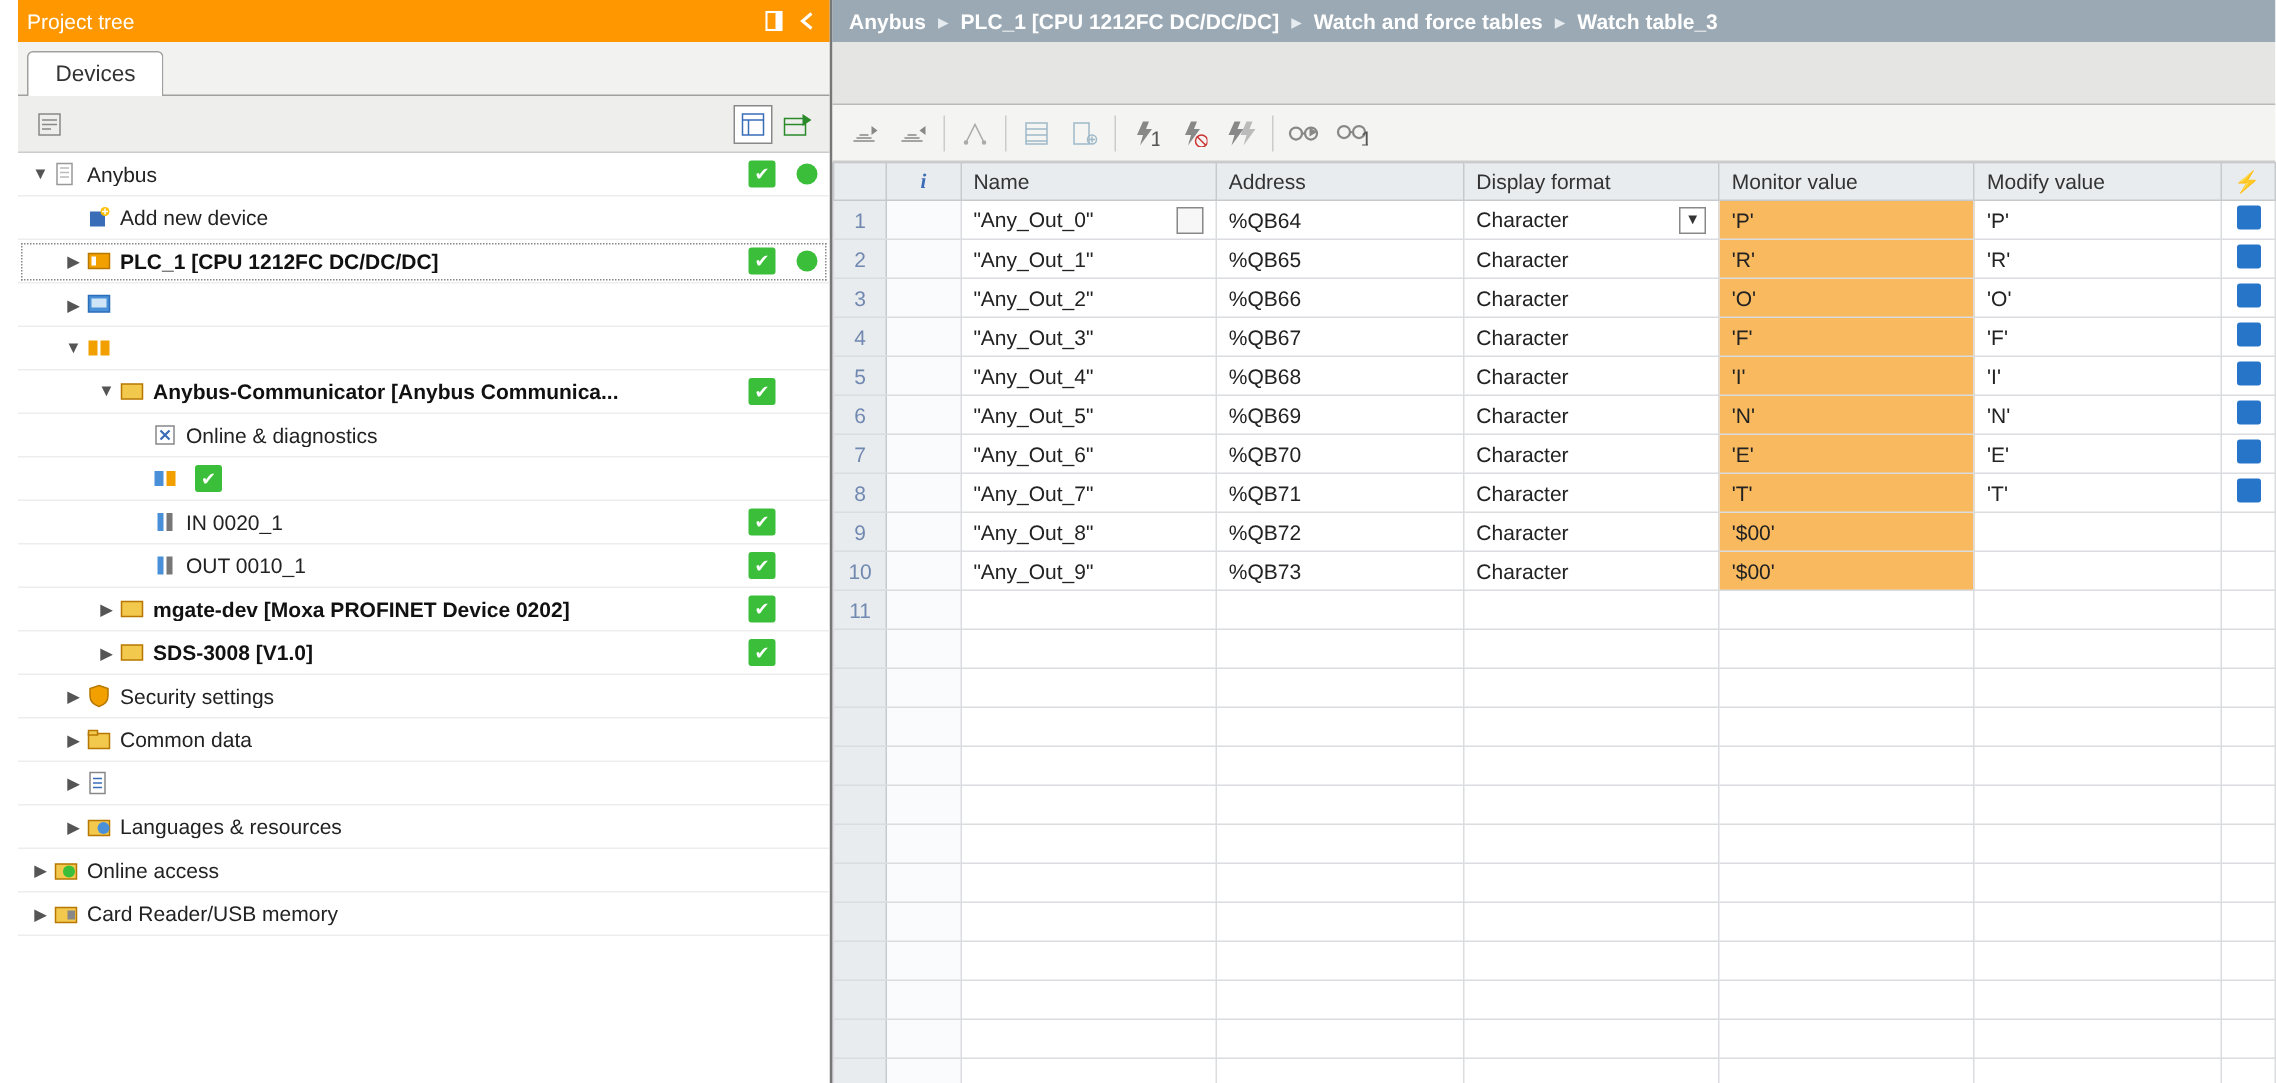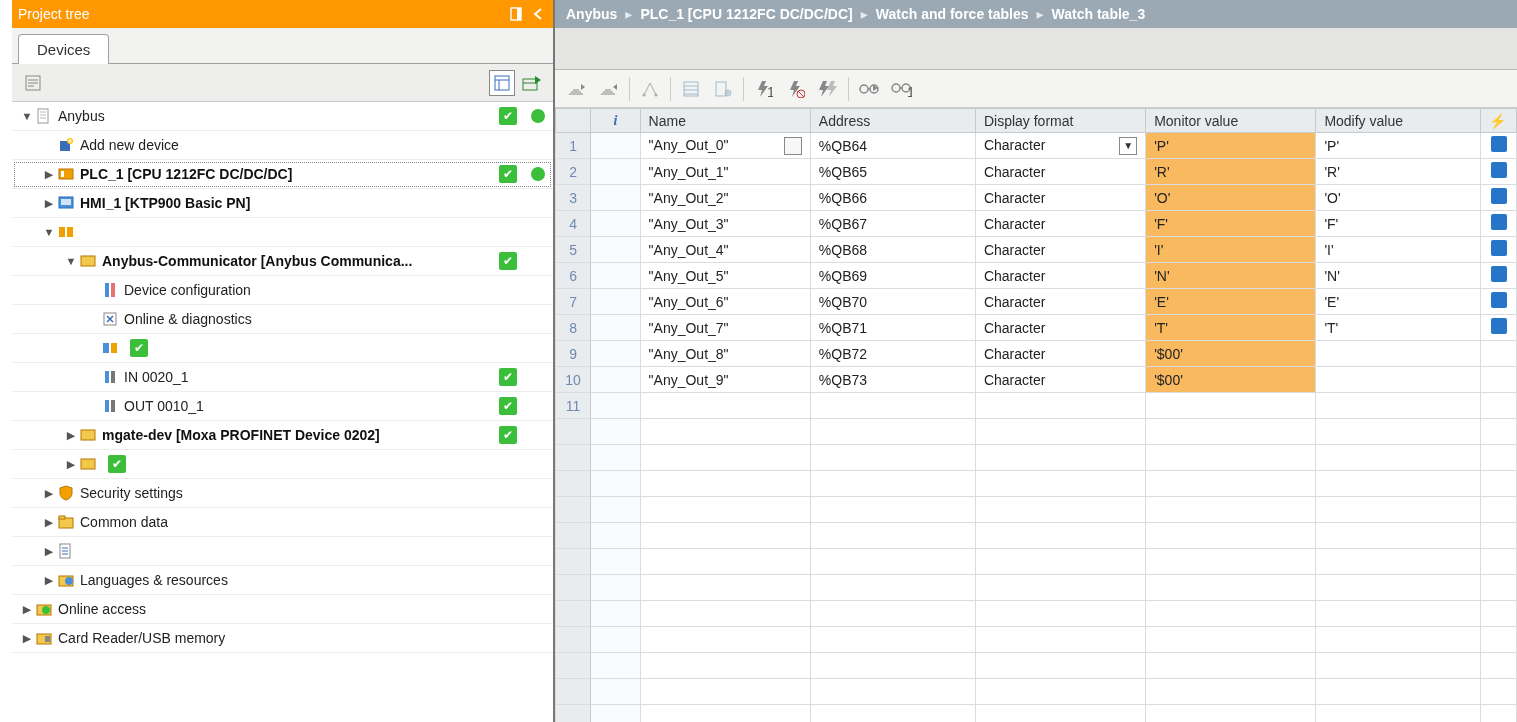--- a/index.html
+++ b/index.html
@@ -149,21 +149,20 @@
         </div>
         <div class="tree-row bold">
           <span class="indent" style="width:30px"></span>
           <span class="expander">▶</span>
           <span class="icon">
             <svg width="16" height="16">
               <rect x="1" y="2" width="14" height="11" fill="#4a90d9" stroke="#2a6db8"></rect>
               <rect x="3" y="4" width="10" height="6" fill="#cfe5f7"></rect>
             </svg>
           </span>
-          <span class="label">HMI_1 [KTP900 Basic PN]</span>
           <span class="status-col"></span>
           <span class="status-col"></span>
         </div>
         <div class="tree-row bold">
           <span class="indent" style="width:30px"></span>
           <span class="expander">▼</span>
           <span class="icon">
             <svg width="16" height="16">
               <rect x="1" y="3" width="6" height="10" fill="#f2a000"></rect>
               <rect x="9" y="3" width="6" height="10" fill="#f2a000"></rect>
@@ -184,79 +183,66 @@
           <span class="status-col">
             <span class="check"></span>
           </span>
           <span class="status-col"></span>
         </div>
         <div class="tree-row">
           <span class="indent" style="width:74px"></span>
           <span class="expander"></span>
           <span class="icon">
             <svg width="16" height="16">
-              <rect x="3" y="1" width="4" height="14" fill="#4a90d9"></rect>
-              <rect x="9" y="1" width="4" height="14" fill="#e57373"></rect>
-            </svg>
-          </span>
-          <span class="label">Device configuration</span>
+              <rect x="2" y="2" width="12" height="12" fill="#fff" stroke="#888"></rect>
+              <path d="M5 5l6 6M11 5l-6 6" stroke="#3a6db8" stroke-width="1.5"></path>
+            </svg>
+          </span>
+          <span class="label">Online &amp; diagnostics</span>
           <span class="status-col"></span>
           <span class="status-col"></span>
         </div>
         <div class="tree-row">
           <span class="indent" style="width:74px"></span>
           <span class="expander"></span>
           <span class="icon">
             <svg width="16" height="16">
-              <rect x="2" y="2" width="12" height="12" fill="#fff" stroke="#888"></rect>
-              <path d="M5 5l6 6M11 5l-6 6" stroke="#3a6db8" stroke-width="1.5"></path>
-            </svg>
-          </span>
-          <span class="label">Online &amp; diagnostics</span>
-          <span class="status-col"></span>
+              <rect x="1" y="3" width="6" height="10" fill="#4a90d9"></rect>
+              <rect x="9" y="3" width="6" height="10" fill="#f2a000"></rect>
+            </svg>
+          </span>
+          <span class="status-col">
+            <span class="check"></span>
+          </span>
           <span class="status-col"></span>
         </div>
         <div class="tree-row">
           <span class="indent" style="width:74px"></span>
           <span class="expander"></span>
           <span class="icon">
             <svg width="16" height="16">
-              <rect x="1" y="3" width="6" height="10" fill="#4a90d9"></rect>
-              <rect x="9" y="3" width="6" height="10" fill="#f2a000"></rect>
-            </svg>
-          </span>
+              <rect x="3" y="2" width="4" height="12" fill="#4a90d9"></rect>
+              <rect x="9" y="2" width="4" height="12" fill="#777"></rect>
+            </svg>
+          </span>
+          <span class="label">IN 0020_1</span>
           <span class="status-col">
             <span class="check"></span>
           </span>
           <span class="status-col"></span>
         </div>
         <div class="tree-row">
           <span class="indent" style="width:74px"></span>
           <span class="expander"></span>
           <span class="icon">
             <svg width="16" height="16">
               <rect x="3" y="2" width="4" height="12" fill="#4a90d9"></rect>
               <rect x="9" y="2" width="4" height="12" fill="#777"></rect>
             </svg>
           </span>
-          <span class="label">IN 0020_1</span>
-          <span class="status-col">
-            <span class="check"></span>
-          </span>
-          <span class="status-col"></span>
-        </div>
-        <div class="tree-row">
-          <span class="indent" style="width:74px"></span>
-          <span class="expander"></span>
-          <span class="icon">
-            <svg width="16" height="16">
-              <rect x="3" y="2" width="4" height="12" fill="#4a90d9"></rect>
-              <rect x="9" y="2" width="4" height="12" fill="#777"></rect>
-            </svg>
-          </span>
           <span class="label">OUT 0010_1</span>
           <span class="status-col">
             <span class="check"></span>
           </span>
           <span class="status-col"></span>
         </div>
         <div class="tree-row bold">
           <span class="indent" style="width:52px"></span>
           <span class="expander">▶</span>
           <span class="icon">
@@ -271,20 +257,21 @@
           <span class="status-col"></span>
         </div>
         <div class="tree-row bold">
           <span class="indent" style="width:52px"></span>
           <span class="expander">▶</span>
           <span class="icon">
             <svg width="16" height="16">
               <rect x="1" y="3" width="14" height="10" fill="#f2c94c" stroke="#b77700"></rect>
             </svg>
           </span>
+          <span class="label">SDS-3008 [V1.0]</span>
           <span class="status-col">
             <span class="check"></span>
           </span>
           <span class="status-col"></span>
         </div>
         <div class="tree-row">
           <span class="indent" style="width:30px"></span>
           <span class="expander">▶</span>
           <span class="icon">
             <svg width="16" height="16">

